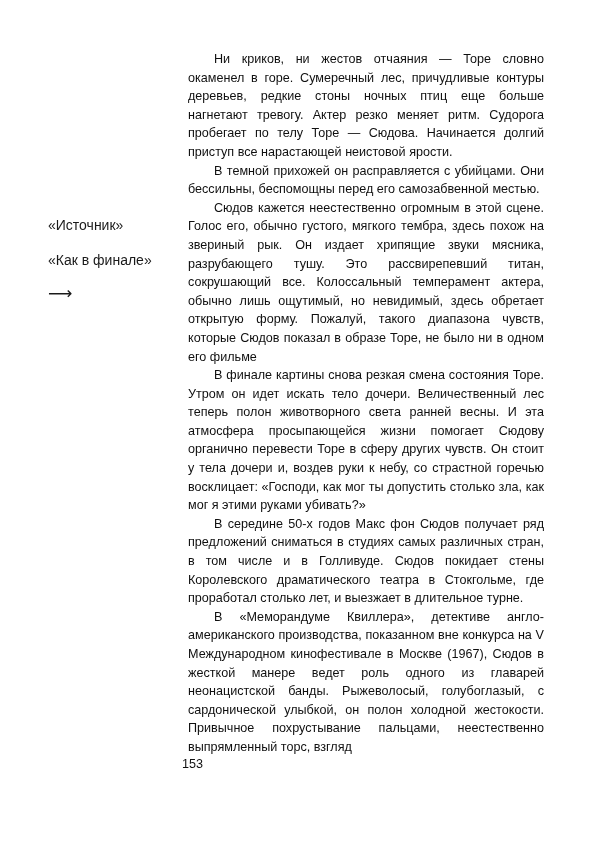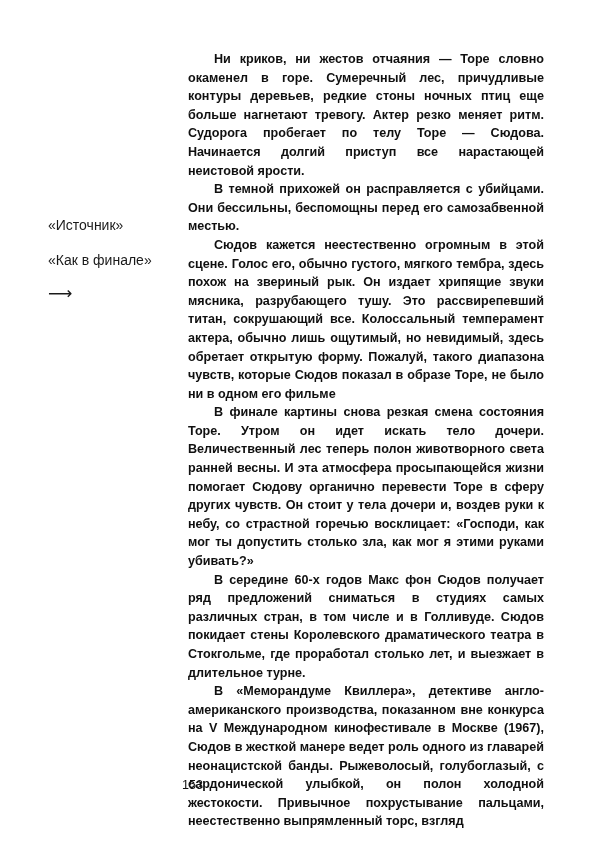--- a/index.html
+++ b/index.html
@@ -50,45 +50,44 @@
   }
   p.para {
     margin: 0;
     font-size: 12.6px;
     line-height: 18.6px;
     text-align: justify;
     text-justify: inter-word;
     text-indent: 26px;
     color: #101010;
     hyphens: manual;
-    font-weight: bold;
   }
   .page-number {
     position: absolute;
     left: 182px;
-    top: 778px;
+    top: 757px;
     font-size: 12.6px;
     color: #101010;
   }
 </style>
 </head>
 <body>
 
 <div class="page">
 
   <div class="margin-notes">
     <div class="margin-note">«Источник»</div>
     <div class="margin-note">«Как в финале»</div>
     <div class="margin-arrow">⟶</div>
   </div>
 
   <div class="text-column">
     <p class="para">Ни криков, ни жестов отчаяния — Торе словно окаменел в горе. Сумеречный лес, причудливые контуры деревьев, редкие стоны ночных птиц еще больше нагнетают тревогу. Актер резко меняет ритм. Судорога пробегает по телу Торе — Сюдова. Начинается долгий приступ все нарастающей неистовой ярости.</p>
     <p class="para">В темной прихожей он расправляется с убийцами. Они бессильны, беспомощны перед его самозабвенной местью.</p>
     <p class="para">Сюдов кажется неестественно огромным в этой сцене. Голос его, обычно густого, мягкого тембра, здесь похож на звериный рык. Он издает хрипящие звуки мясника, разрубающего тушу. Это рассвирепевший титан, сокрушающий все. Колоссальный темперамент актера, обычно лишь ощутимый, но невидимый, здесь обретает открытую форму. Пожалуй, такого диапазона чувств, которые Сюдов показал в образе Торе, не было ни в одном его фильме</p>
     <p class="para">В финале картины снова резкая смена состояния Торе. Утром он идет искать тело дочери. Величественный лес теперь полон животворного света ранней весны. И эта атмосфера просыпающейся жизни помогает Сюдову органично перевести Торе в сферу других чувств. Он стоит у тела дочери и, воздев руки к небу, со страстной горечью восклицает: «Господи, как мог ты допустить столько зла, как мог я этими руками убивать?»</p>
-    <p class="para">В середине 60-х годов Макс фон Сюдов получает ряд предложений сниматься в студиях самых различных стран, в том числе и в Голливуде. Сюдов покидает стены Королевского драматического театра в Стокгольме, где проработал столько лет, и выезжает в длительное турне.</p>
+    <p class="para">В середине 50-х годов Макс фон Сюдов получает ряд предложений сниматься в студиях самых различных стран, в том числе и в Голливуде. Сюдов покидает стены Королевского драматического театра в Стокгольме, где проработал столько лет, и выезжает в длительное турне.</p>
     <p class="para">В «Меморандуме Квиллера», детективе англо-американского производства, показанном вне конкурса на V Международном кинофестивале в Москве (1967), Сюдов в жесткой манере ведет роль одного из главарей неонацистской банды. Рыжеволосый, голубоглазый, с сардонической улыбкой, он полон холодной жестокости. Привычное похрустывание пальцами, неестественно выпрямленный торс, взгляд</p>
   </div>
 
   <div class="page-number">153</div>
 
 </div>
 
 </body></html>

